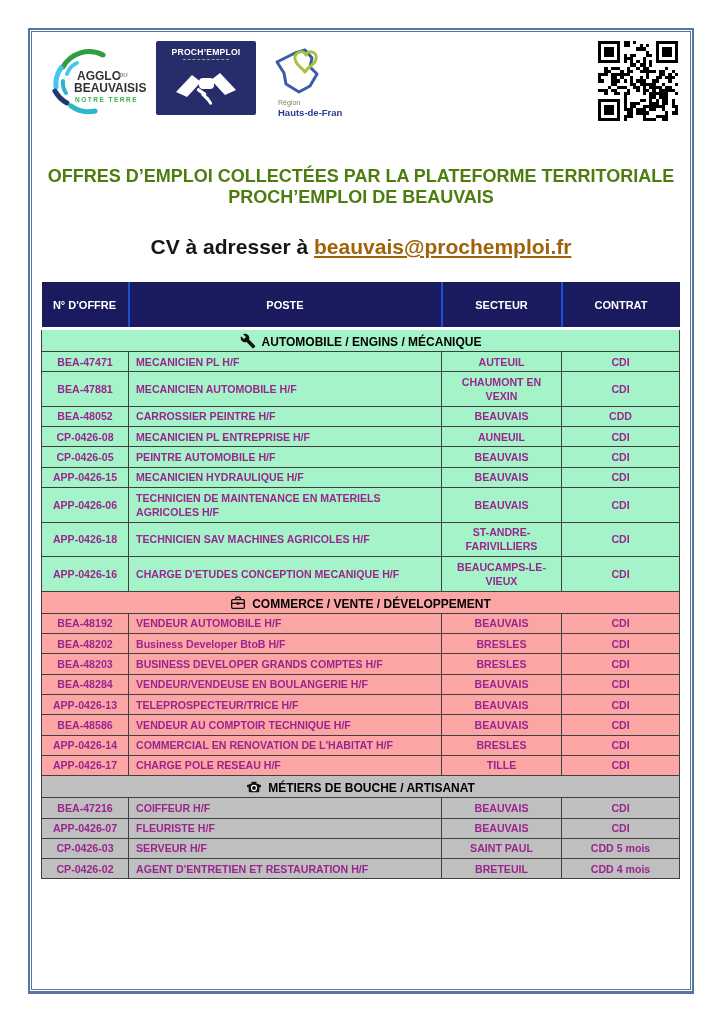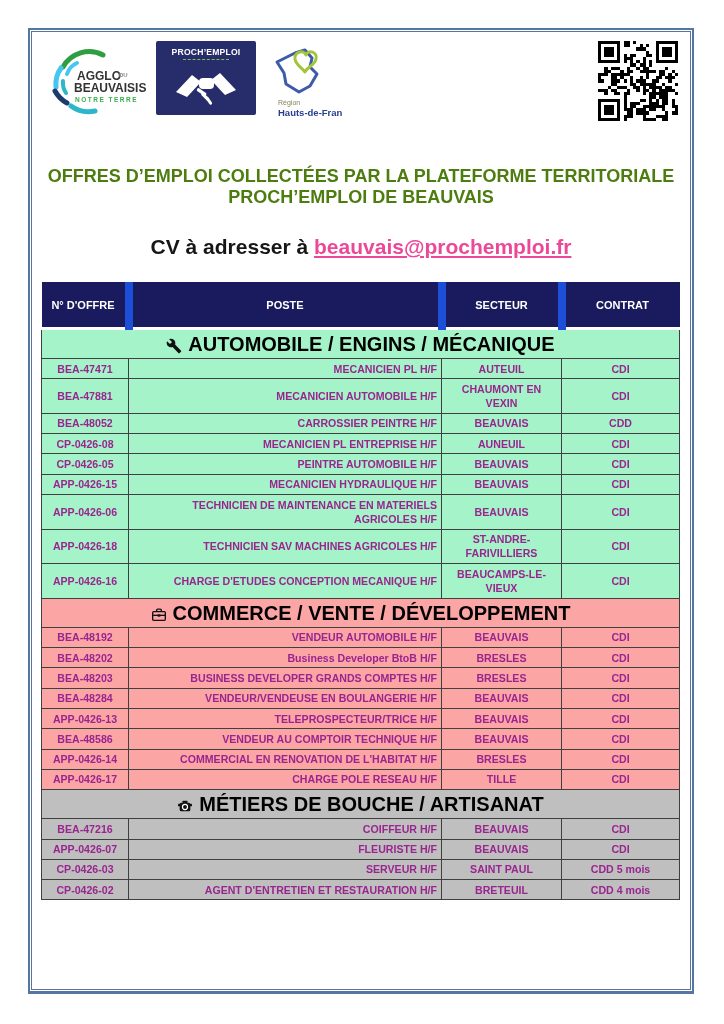--- a/index.html
+++ b/index.html
@@ -26,44 +26,44 @@
   .hdf-logo{width:78px;height:78px;margin-top:2px;}
   .qr{margin-left:auto;width:88px;height:80px;}
   .qr svg{width:100%;height:100%;}
 
   
   .red-title{
     margin-top:39px;text-align:center;color:#4d7c0f;font-weight:bold;
     font-size:18px;padding:0 6px;
   }
   .cv-line{margin-top:27px;text-align:center;font-size:21px;font-weight:bold;color:#161616;}
-  .cv-line a{color:#ec4899;text-decoration:underline;}
+  .cv-line a{color:#a16207;text-decoration:underline;}
 
   
   table.offers{
     margin:23px 0 0 9px;width:638px;border-collapse:collapse;table-layout:fixed;padding-left:46px;
   }
   col.w-offre{width:87px;} col.w-poste{width:313px;}
   col.w-secteur{width:120px;} col.w-contrat{width:118px;}
   th{
     background:#1a1a5e;color:#ffffff;font-size:11px;font-weight:bold;height:45px;
-    border-left:8px solid #1d4ed8;border-bottom:3px solid #ffffff;padding:0 2px;
+    border-left:2px solid #1d4ed8;border-bottom:3px solid #ffffff;padding:0 2px;
   }
   th:first-child{border-left:none;}
   .section-row td{
-    font-size:20px;font-weight:bold;color:#000;text-align:center;
+    font-size:12px;font-weight:bold;color:#000;text-align:center;
     padding:3px 0 2px 0;border:1px solid #3f3f3f;
   }
   .sec-icon{display:inline-block;width:16px;height:16px;vertical-align:-3px;margin-right:6px;}
   .sec-icon svg{width:16px;height:16px;}
   .data-row td{
     font-size:10.6px;font-weight:bold;color:#99258f;line-height:1.35;
     padding:2.5px 4px;border:1px solid #3f3f3f;text-align:center;word-wrap:break-word;
   }
-  td.c-poste{text-align:right;padding-left:7px;}
+  td.c-poste{text-align:left;padding-left:7px;}
   td.c-secteur{padding-left:10px;padding-right:10px;}
   tbody.green td{background:#a5f4c9;}
   tbody.pink td{background:#fca5a5;}
   tbody.gray td{background:#bfbfbf;}
 </style>
 </head>
 <body>
 
 <div class="frame">
  <div class="frame-inner">

